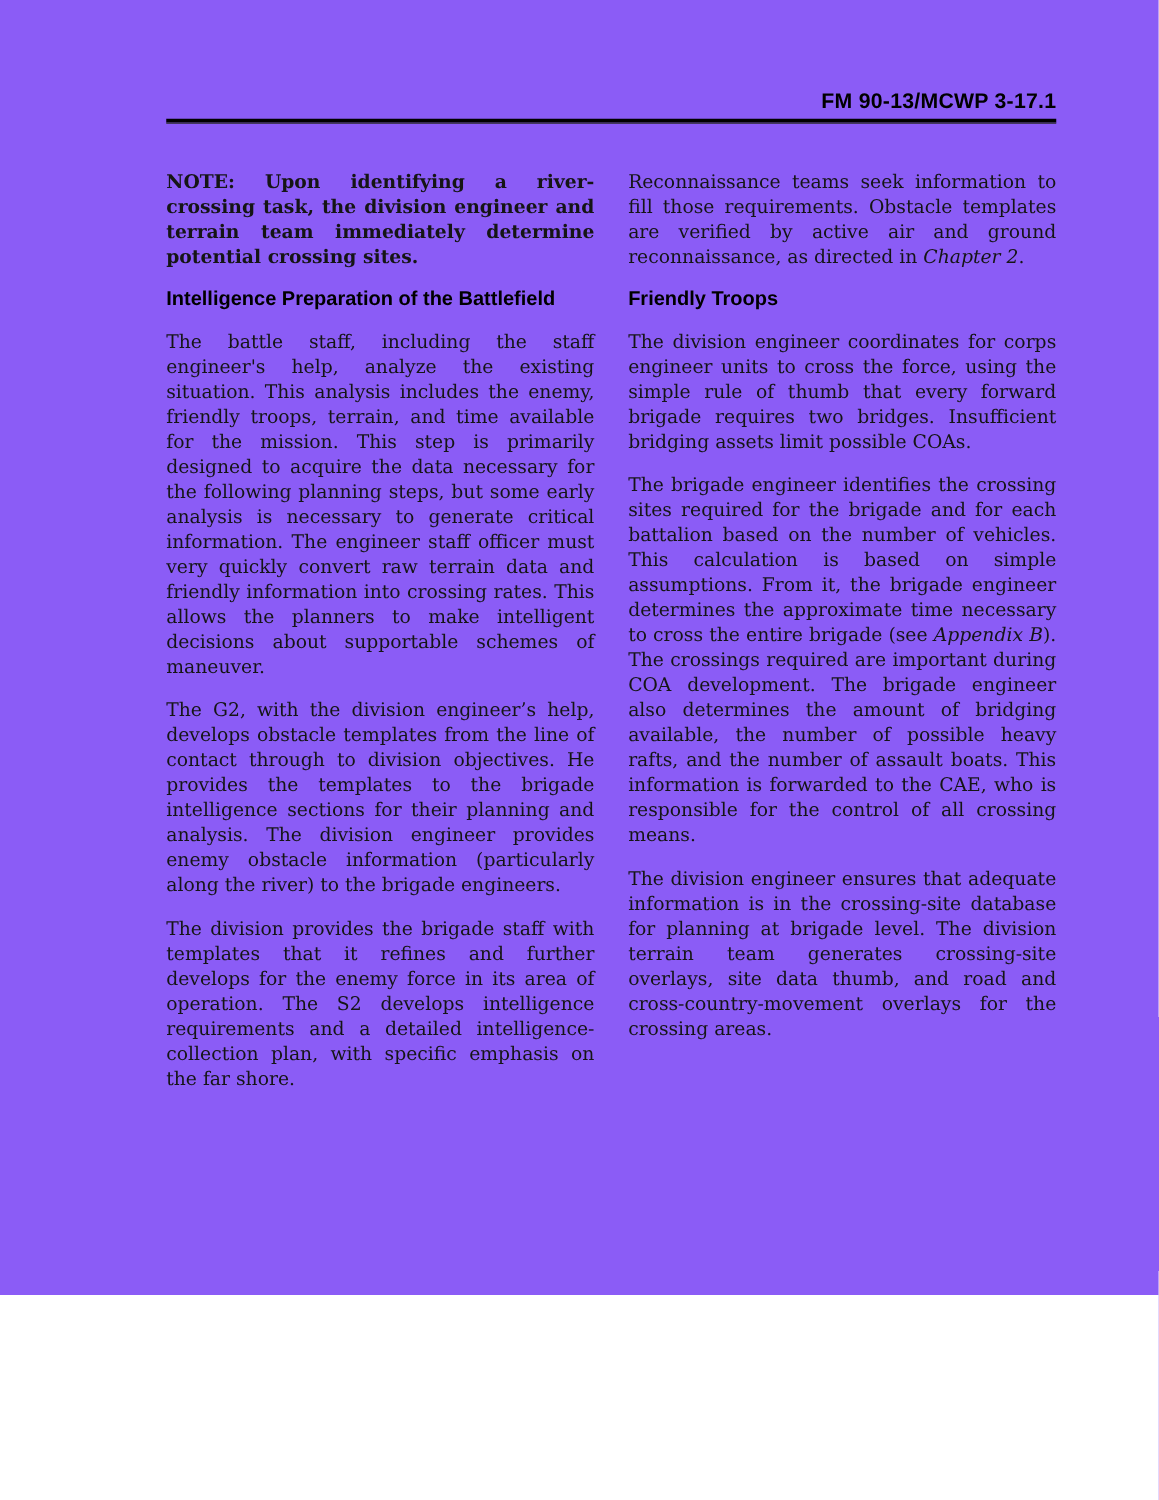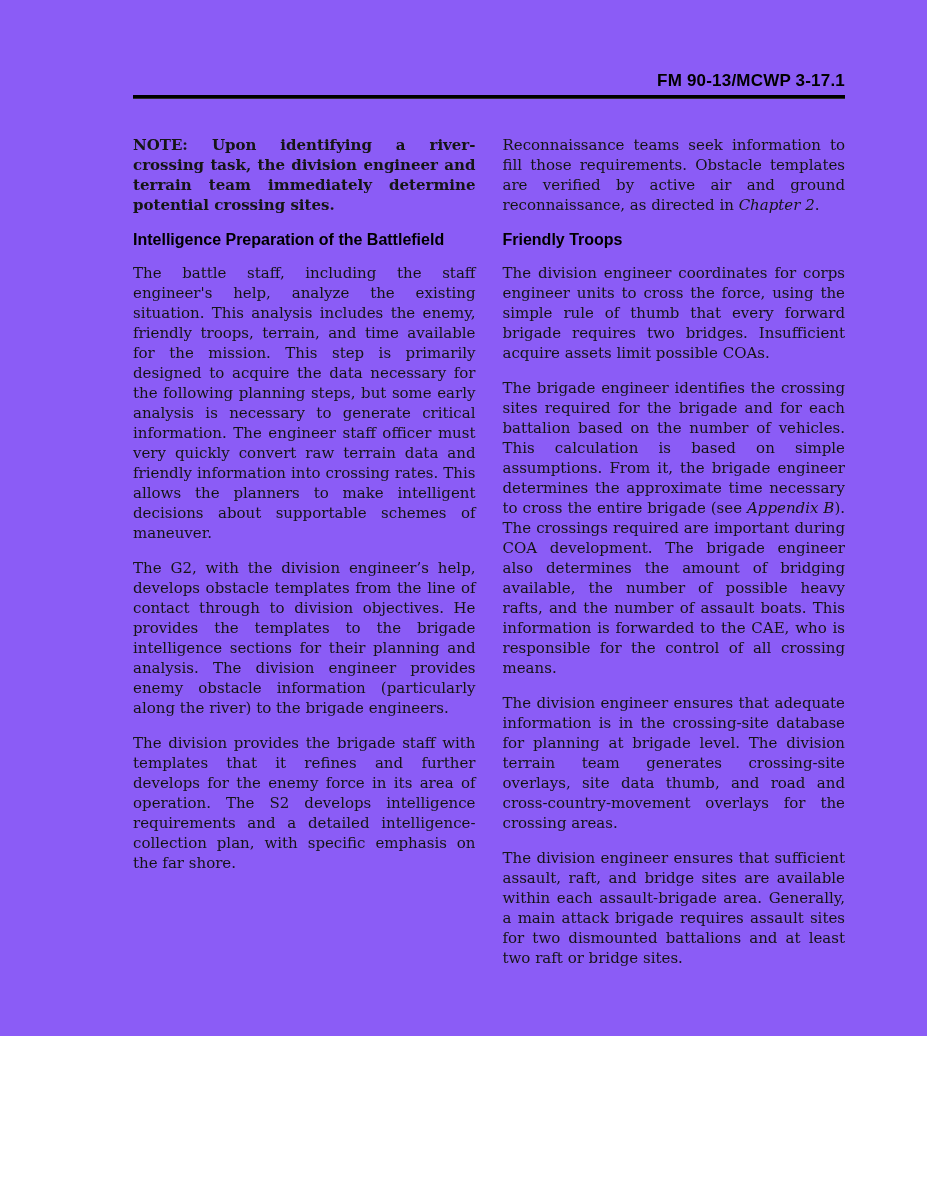--- a/index.html
+++ b/index.html
@@ -113,30 +113,29 @@
       <p>The division provides the brigade staff with templates that it refines and further develops for the enemy force in its area of operation. The S2 develops intelligence requirements and a detailed intelligence-collection plan, with specific emphasis on the far shore.</p>
     </section>
 
     <section class="col">
       <p>
         <span>Reconnaissance teams seek information to fill those requirements. Obstacle templates are verified by active air and ground reconnaissance, as directed in </span><em>Chapter 2</em><span>.</span>
       </p>
 
       <h2 class="section-heading">Friendly Troops</h2>
 
-      <p>The division engineer coordinates for corps engineer units to cross the force, using the simple rule of thumb that every forward brigade requires two bridges. Insufficient acquire assets limit possible COAs.</p>
+      <p>The division engineer coordinates for corps engineer units to cross the force, using the simple rule of thumb that every forward brigade requires two bridges. Insufficient bridging assets limit possible COAs.</p>
 
       <p>
         <span>The brigade engineer identifies the crossing sites required for the brigade and for each battalion based on the number of vehicles. This calculation is based on simple assumptions. From it, the brigade engineer determines the approximate time necessary to cross the entire brigade (see </span><em>Appendix B</em><span>). The crossings required are important during COA development. The brigade engineer also determines the amount of bridging available, the number of possible heavy rafts, and the number of assault boats. This information is forwarded to the CAE, who is responsible for the control of all crossing means.</span>
       </p>
 
 
       <p>The division engineer ensures that adequate information is in the crossing-site database for planning at brigade level. The division terrain team generates crossing-site overlays, site data thumb, and road and cross-country-movement overlays for the crossing areas.</p>
 
-      <p>The division engineer ensures that sufficient assault, raft, and bridge sites are available within each assault-brigade area. Generally, a main attack brigade requires assault sites for two dismounted battalions and at least two raft or bridge sites.</p>
 
     </section>
 
   </main>
 
   <footer class="page-footer">
     <span class="footer-label">Planning</span><span class="footer-page">4-3</span>
   </footer>
 
 </div>

